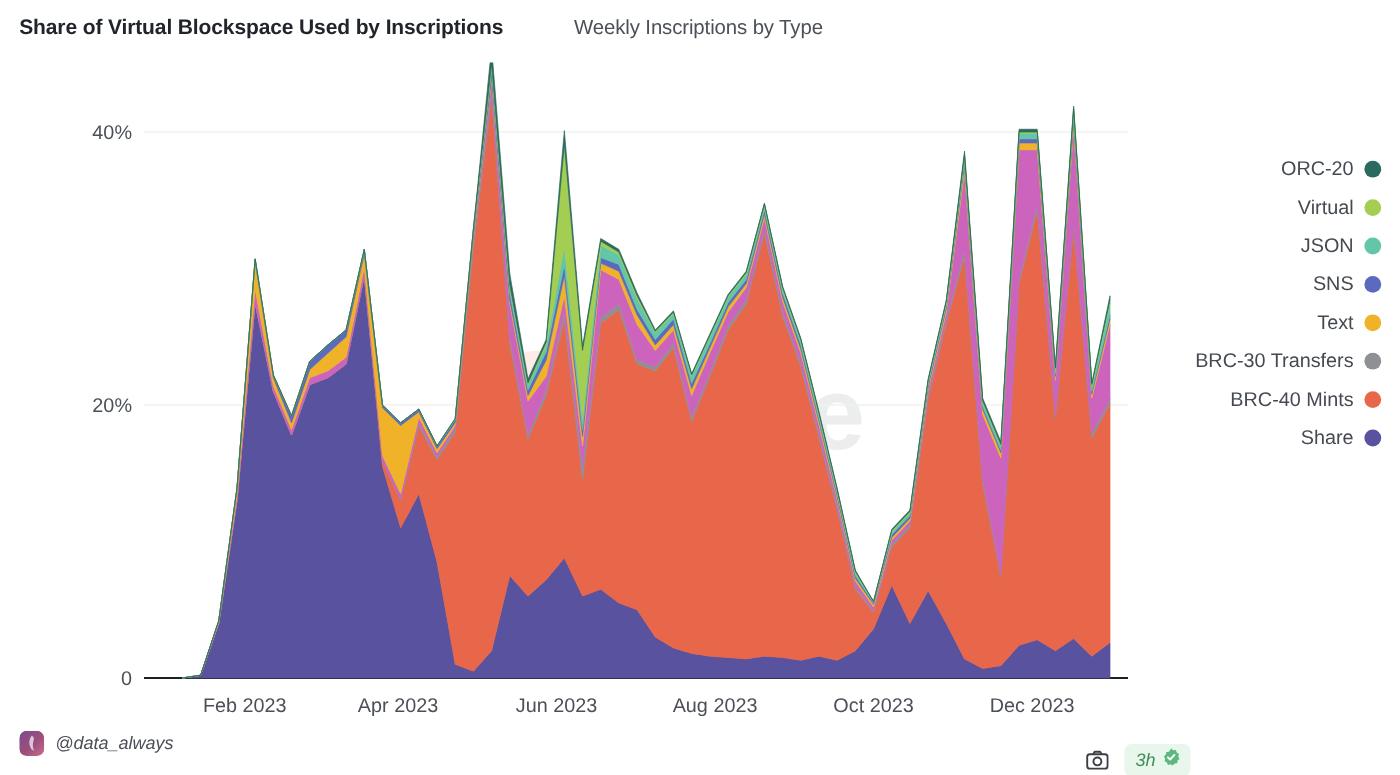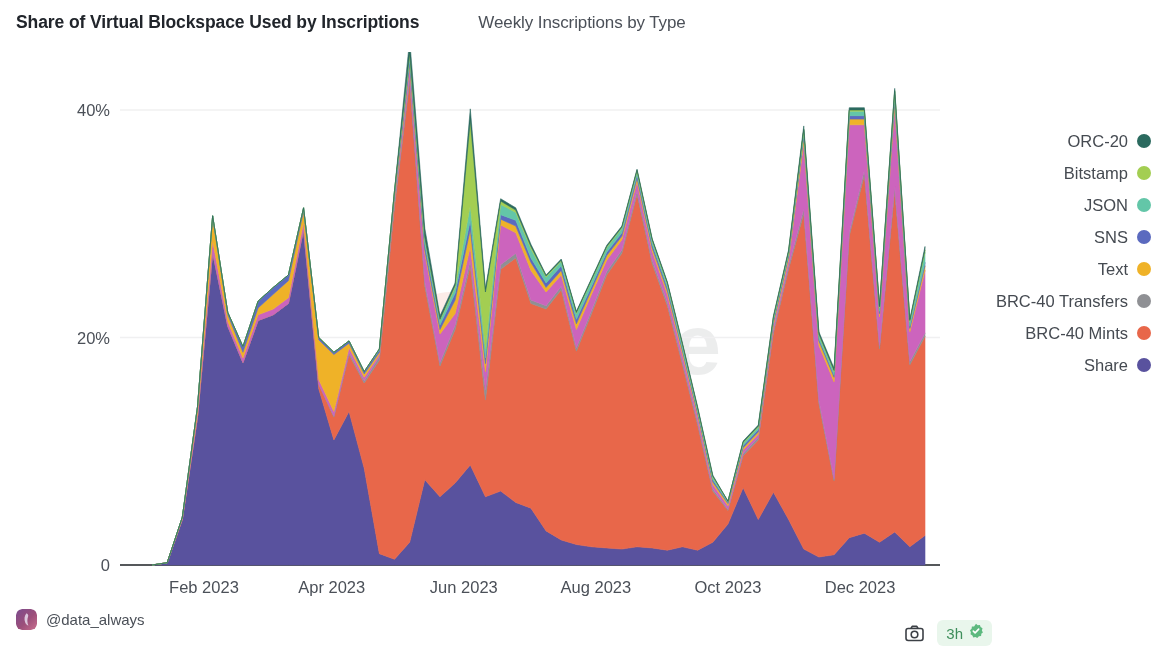--- a/index.html
+++ b/index.html
@@ -96,20 +96,21 @@
     flex: 0 0 auto;
   }
 
   
   #footer {
     position: absolute;
     left: 0;
     bottom: 0;
     width: 1008px;
     height: 46px;
+    font-style: italic;
   }
   #footer-author {
     position: absolute;
     left: 16px;
     top: 9px;
     display: flex;
     align-items: center;
     gap: 9px;
     cursor: pointer;
   }
@@ -201,37 +202,37 @@
       </g>
     </svg>
 </div>
 
 <div id="legend">
     <div class="legend-item">
       <span class="legend-label">ORC-20</span>
       <span class="legend-swatch" style="background: rgb(43, 106, 95);"></span>
     </div>
     <div class="legend-item">
-      <span class="legend-label">Bitstamp</span>
+      <span class="legend-label">Virtual</span>
       <span class="legend-swatch" style="background: rgb(163, 206, 82);"></span>
     </div>
     <div class="legend-item">
       <span class="legend-label">JSON</span>
       <span class="legend-swatch" style="background: rgb(99, 198, 168);"></span>
     </div>
     <div class="legend-item">
       <span class="legend-label">SNS</span>
       <span class="legend-swatch" style="background: rgb(91, 106, 191);"></span>
     </div>
     <div class="legend-item">
       <span class="legend-label">Text</span>
       <span class="legend-swatch" style="background: rgb(239, 178, 40);"></span>
     </div>
     <div class="legend-item">
-      <span class="legend-label">BRC-40 Transfers</span>
+      <span class="legend-label">BRC-30 Transfers</span>
       <span class="legend-swatch" style="background: rgb(143, 144, 148);"></span>
     </div>
     <div class="legend-item">
       <span class="legend-label">BRC-40 Mints</span>
       <span class="legend-swatch" style="background: rgb(232, 103, 74);"></span>
     </div>
     <div class="legend-item">
       <span class="legend-label">Share</span>
       <span class="legend-swatch" style="background: rgb(89, 82, 158);"></span>
     </div>

